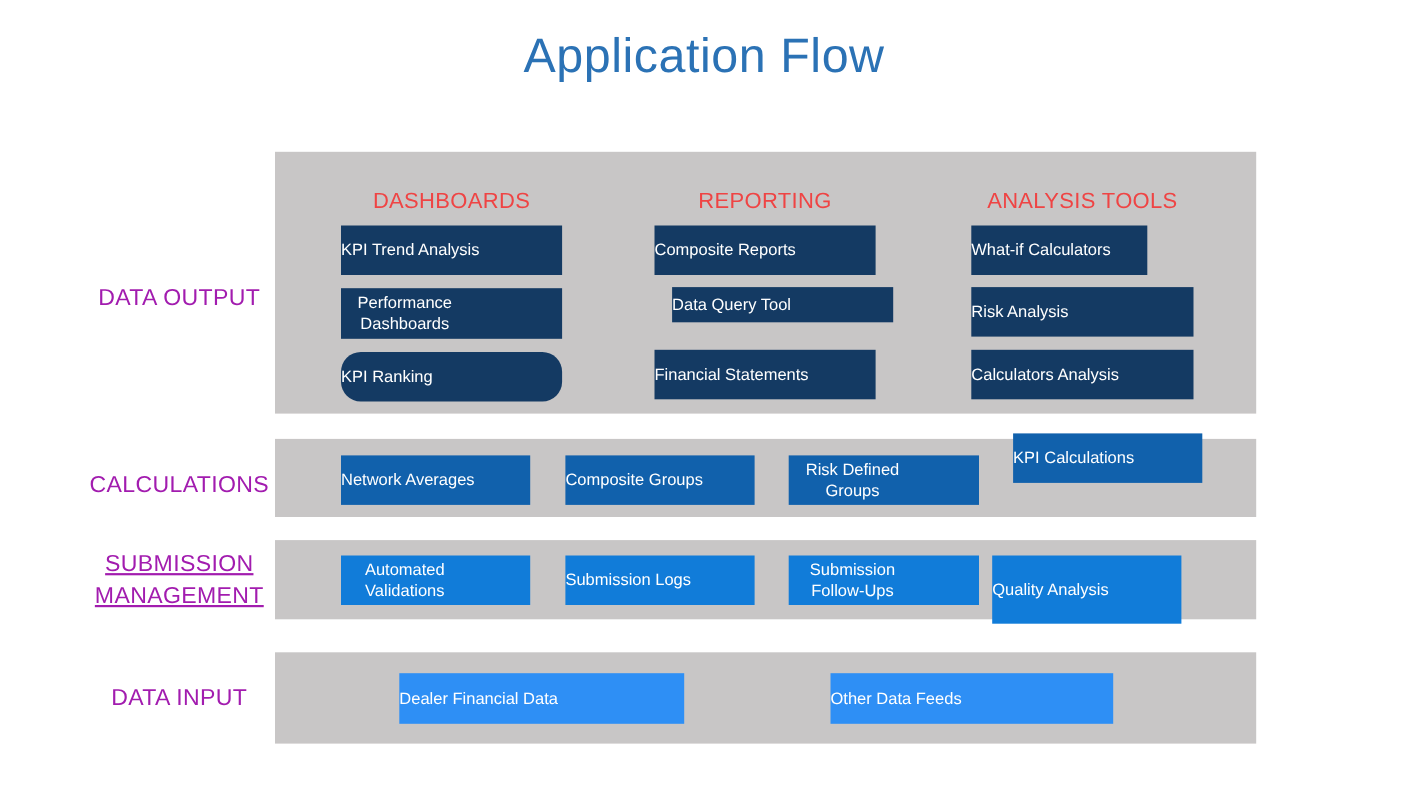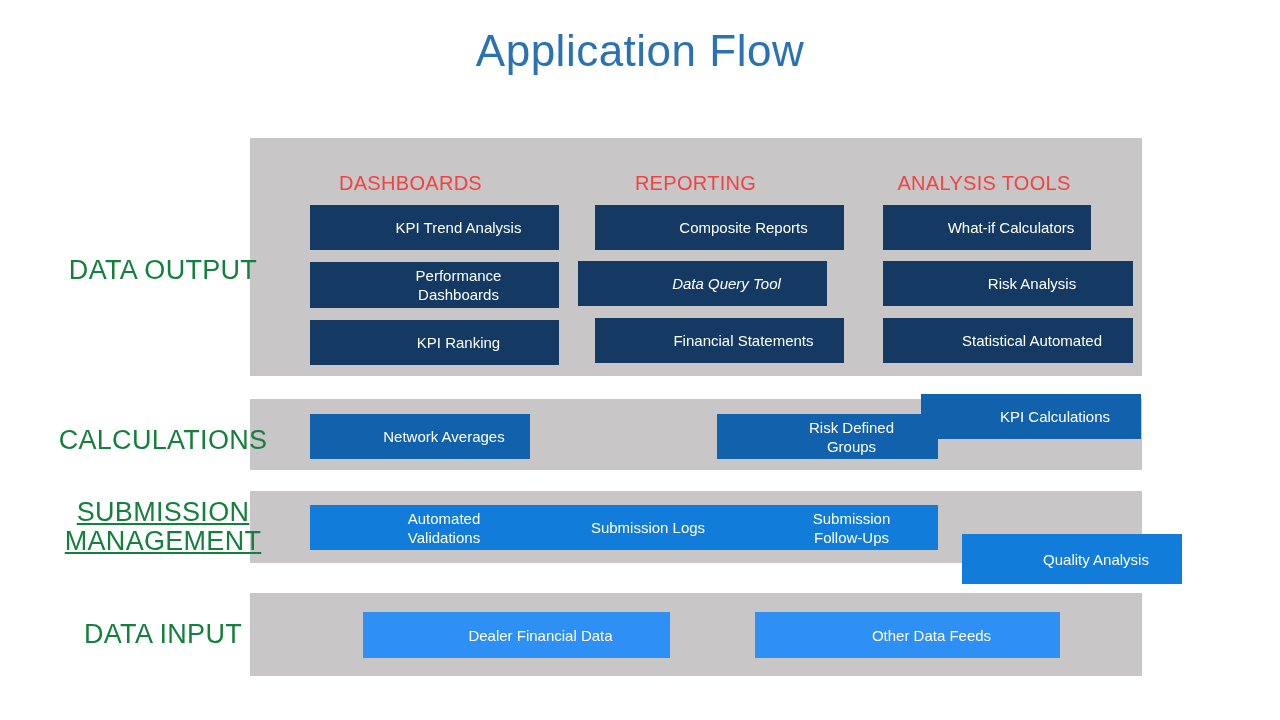--- a/index.html
+++ b/index.html
@@ -11,29 +11,29 @@
     position:absolute;top:26px;left:0;width:1280px;text-align:center;
     font-size:44px;font-weight:400;color:#2b72b5;letter-spacing:0.5px;
   }
   .band{position:absolute;left:250px;width:892px;background:#c8c6c6;}
   .band-output{top:138px;height:238px;}
   .band-calc{top:399px;height:71px;}
   .band-subm{top:491px;height:72px;}
   .band-input{top:593px;height:83px;}
   .row-label{
     position:absolute;left:48px;width:230px;text-align:center;
-    font-size:27px;color:#15803d;letter-spacing:0.3px;line-height:29px;
+    font-size:21px;color:#a21caf;letter-spacing:0.3px;line-height:29px;
   }
   .col-header{
     position:absolute;text-align:center;font-size:20px;color:#ef4444;
     letter-spacing:0.3px;
   }
   .box{
-    position:absolute;display:flex;align-items:center;justify-content:center;
-    text-align:center;color:#ffffff;font-size:15px;line-height:19px;padding-left:48px;
+    position:absolute;display:flex;align-items:center;justify-content:flex-start;
+    text-align:center;color:#ffffff;font-size:15px;line-height:19px;
   }
   .navy{background:#143a63;}
   .calc{background:#1161ac;}
   .subm{background:#117cd9;}
   .input{background:#2e8ff5;}
   .box .inner{display:inline-block;}
   .two .inner{max-width:116px;}
 </style>
 </head>
 <body>
@@ -55,64 +55,67 @@
   <div class="col-header" style="left:310px;width:201px;top:172px;">DASHBOARDS</div>
   <div class="col-header" style="left:595px;width:201px;top:172px;">REPORTING</div>
   <div class="col-header" style="left:883px;width:202px;top:172px;">ANALYSIS TOOLS</div>
 
   <div class="box navy" style="left:310px;top:205px;width:201px;height:45px;">
       <span class="inner">KPI Trend Analysis</span>
     </div>
   <div class="box navy two" style="left:310px;top:262px;width:201px;height:46px;">
       <span class="inner">Performance Dashboards</span>
     </div>
-  <div class="box navy" style="left:310px;top:320px;width:201px;height:45px;">
+  <div class="box navy" style="left:310px;top:320px;width:201px;height:45px;border-radius:18px;">
       <span class="inner">KPI Ranking</span>
     </div>
 
   <div class="box navy" style="left:595px;top:205px;width:201px;height:45px;">
       <span class="inner">Composite Reports</span>
     </div>
-  <div class="box navy" style="left:578px;top:261px;width:201px;height:45px;font-style:italic;">
+  <div class="box navy" style="left:611px;top:261px;width:201px;height:32px;">
       <span class="inner">Data Query Tool</span>
     </div>
   <div class="box navy" style="left:595px;top:318px;width:201px;height:45px;">
       <span class="inner">Financial Statements</span>
     </div>
 
   <div class="box navy" style="left:883px;top:205px;width:160px;height:45px;">
       <span class="inner">What-if Calculators</span>
     </div>
   <div class="box navy" style="left:883px;top:261px;width:202px;height:45px;">
       <span class="inner">Risk Analysis</span>
     </div>
   <div class="box navy" style="left:883px;top:318px;width:202px;height:45px;">
-      <span class="inner">Statistical Automated</span>
+      <span class="inner">Calculators Analysis</span>
     </div>
 
   <div class="box calc" style="left:310px;top:414px;width:172px;height:45px;">
       <span class="inner">Network Averages</span>
+    </div>
+  <div class="box calc" style="left:514px;top:414px;width:172px;height:45px;">
+      <span class="inner">Composite Groups</span>
     </div>
   <div class="box calc two" style="left:717px;top:414px;width:173px;height:45px;">
       <span class="inner">Risk Defined Groups</span>
     </div>
   <div class="box calc" style="left:921px;top:394px;width:172px;height:45px;">
       <span class="inner">KPI Calculations</span>
     </div>
 
   <div class="box subm two" style="left:310px;top:505px;width:172px;height:45px;">
       <span class="inner">Automated Validations</span>
     </div>
   <div class="box subm" style="left:514px;top:505px;width:172px;height:45px;">
       <span class="inner">Submission Logs</span>
     </div>
   <div class="box subm two" style="left:717px;top:505px;width:173px;height:45px;">
       <span class="inner">Submission Follow-Ups</span>
     </div>
-  <div class="box subm" style="left:962px;top:505px;width:172px;height:50px;margin-top:29px;">
+  <div class="box subm" style="left:902px;top:505px;width:172px;height:62px;">
       <span class="inner">Quality Analysis</span>
     </div>
 
   <div class="box input" style="left:363px;top:612px;width:259px;height:46px;">
       <span class="inner">Dealer Financial Data</span>
     </div>
   <div class="box input" style="left:755px;top:612px;width:257px;height:46px;">
       <span class="inner">Other Data Feeds</span>
     </div>
 

